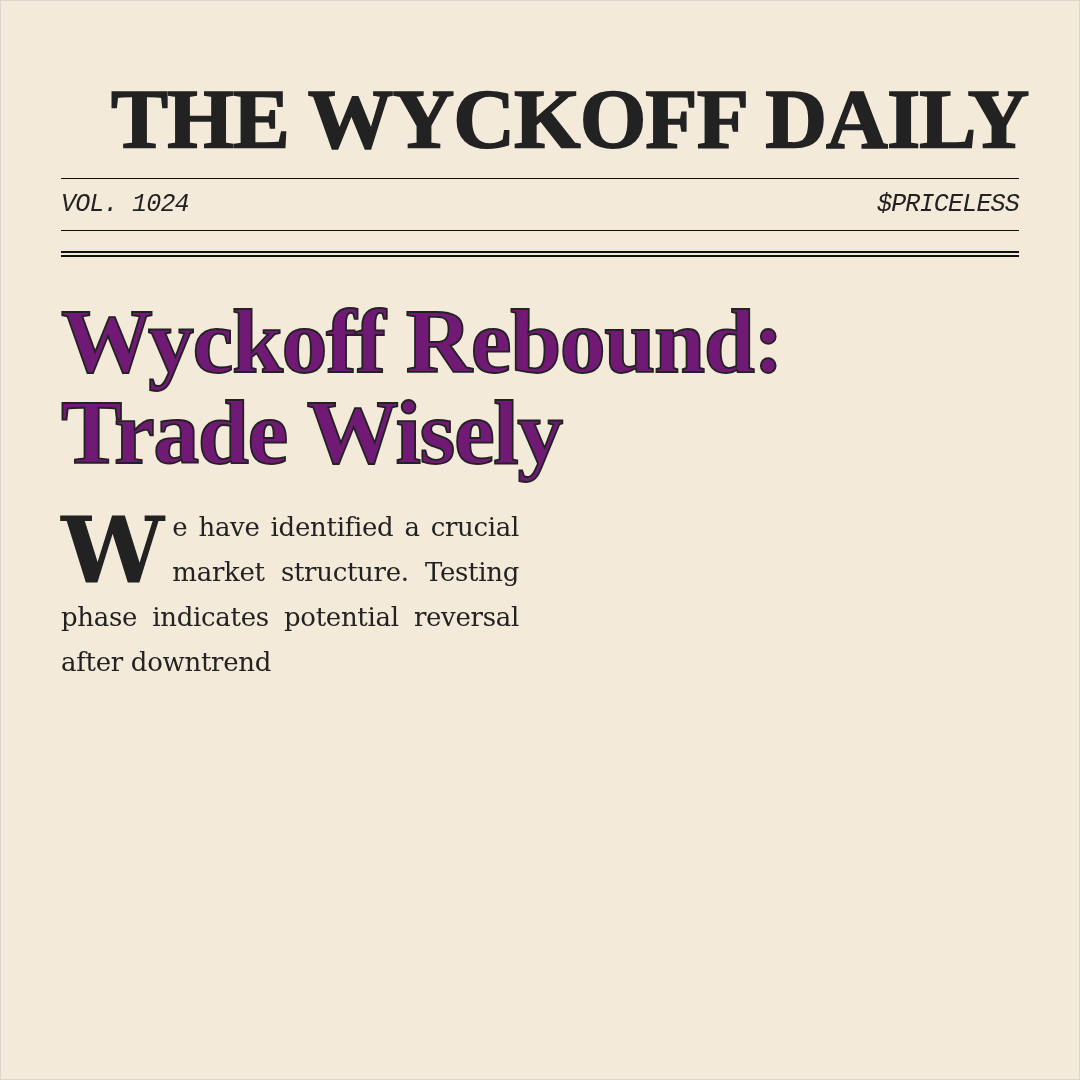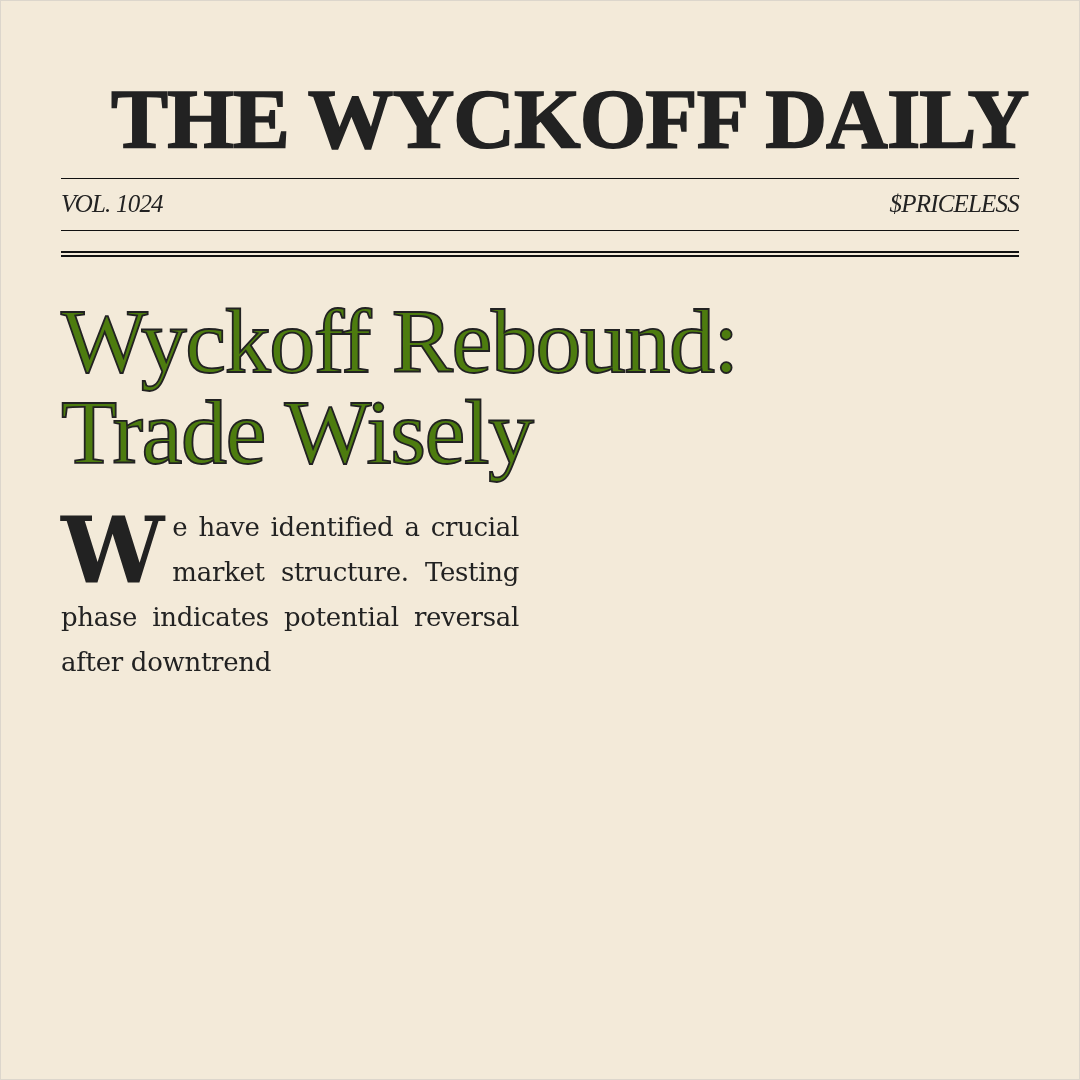--- a/index.html
+++ b/index.html
@@ -55,41 +55,41 @@
 
     .infobar {
       position: absolute;
       left: 61px;
       width: 958px;
       top: 187px;
       height: 34px;
       display: flex;
       justify-content: space-between;
       align-items: center;
-      font-family: Liberation Serif, serif;
+      font-family: Liberation Mono, monospace;
       font-style: italic;
       font-size: 25px;
       letter-spacing: -0.8px;
       color: #222;
     }
     .infobar span { white-space: nowrap; }
 
     .headline {
       position: absolute;
       left: 61px;
       top: 296px;
       width: 958px;
       margin: 0;
       font-family: "Liberation Serif", serif;
-      font-weight: 400;
+      font-weight: 700;
       font-size: 92px;
       line-height: 91px;
       letter-spacing: -1.5px;
       -webkit-text-stroke: 1.8px #222;
-      color: #4d7c0f;
+      color: #701a75;
     }
     .headline span { display: block; white-space: nowrap; }
 
     .columns {
       position: absolute;
       left: 61px;
       top: 505px;
       width: 958px;
       display: flex;
       justify-content: space-between;

